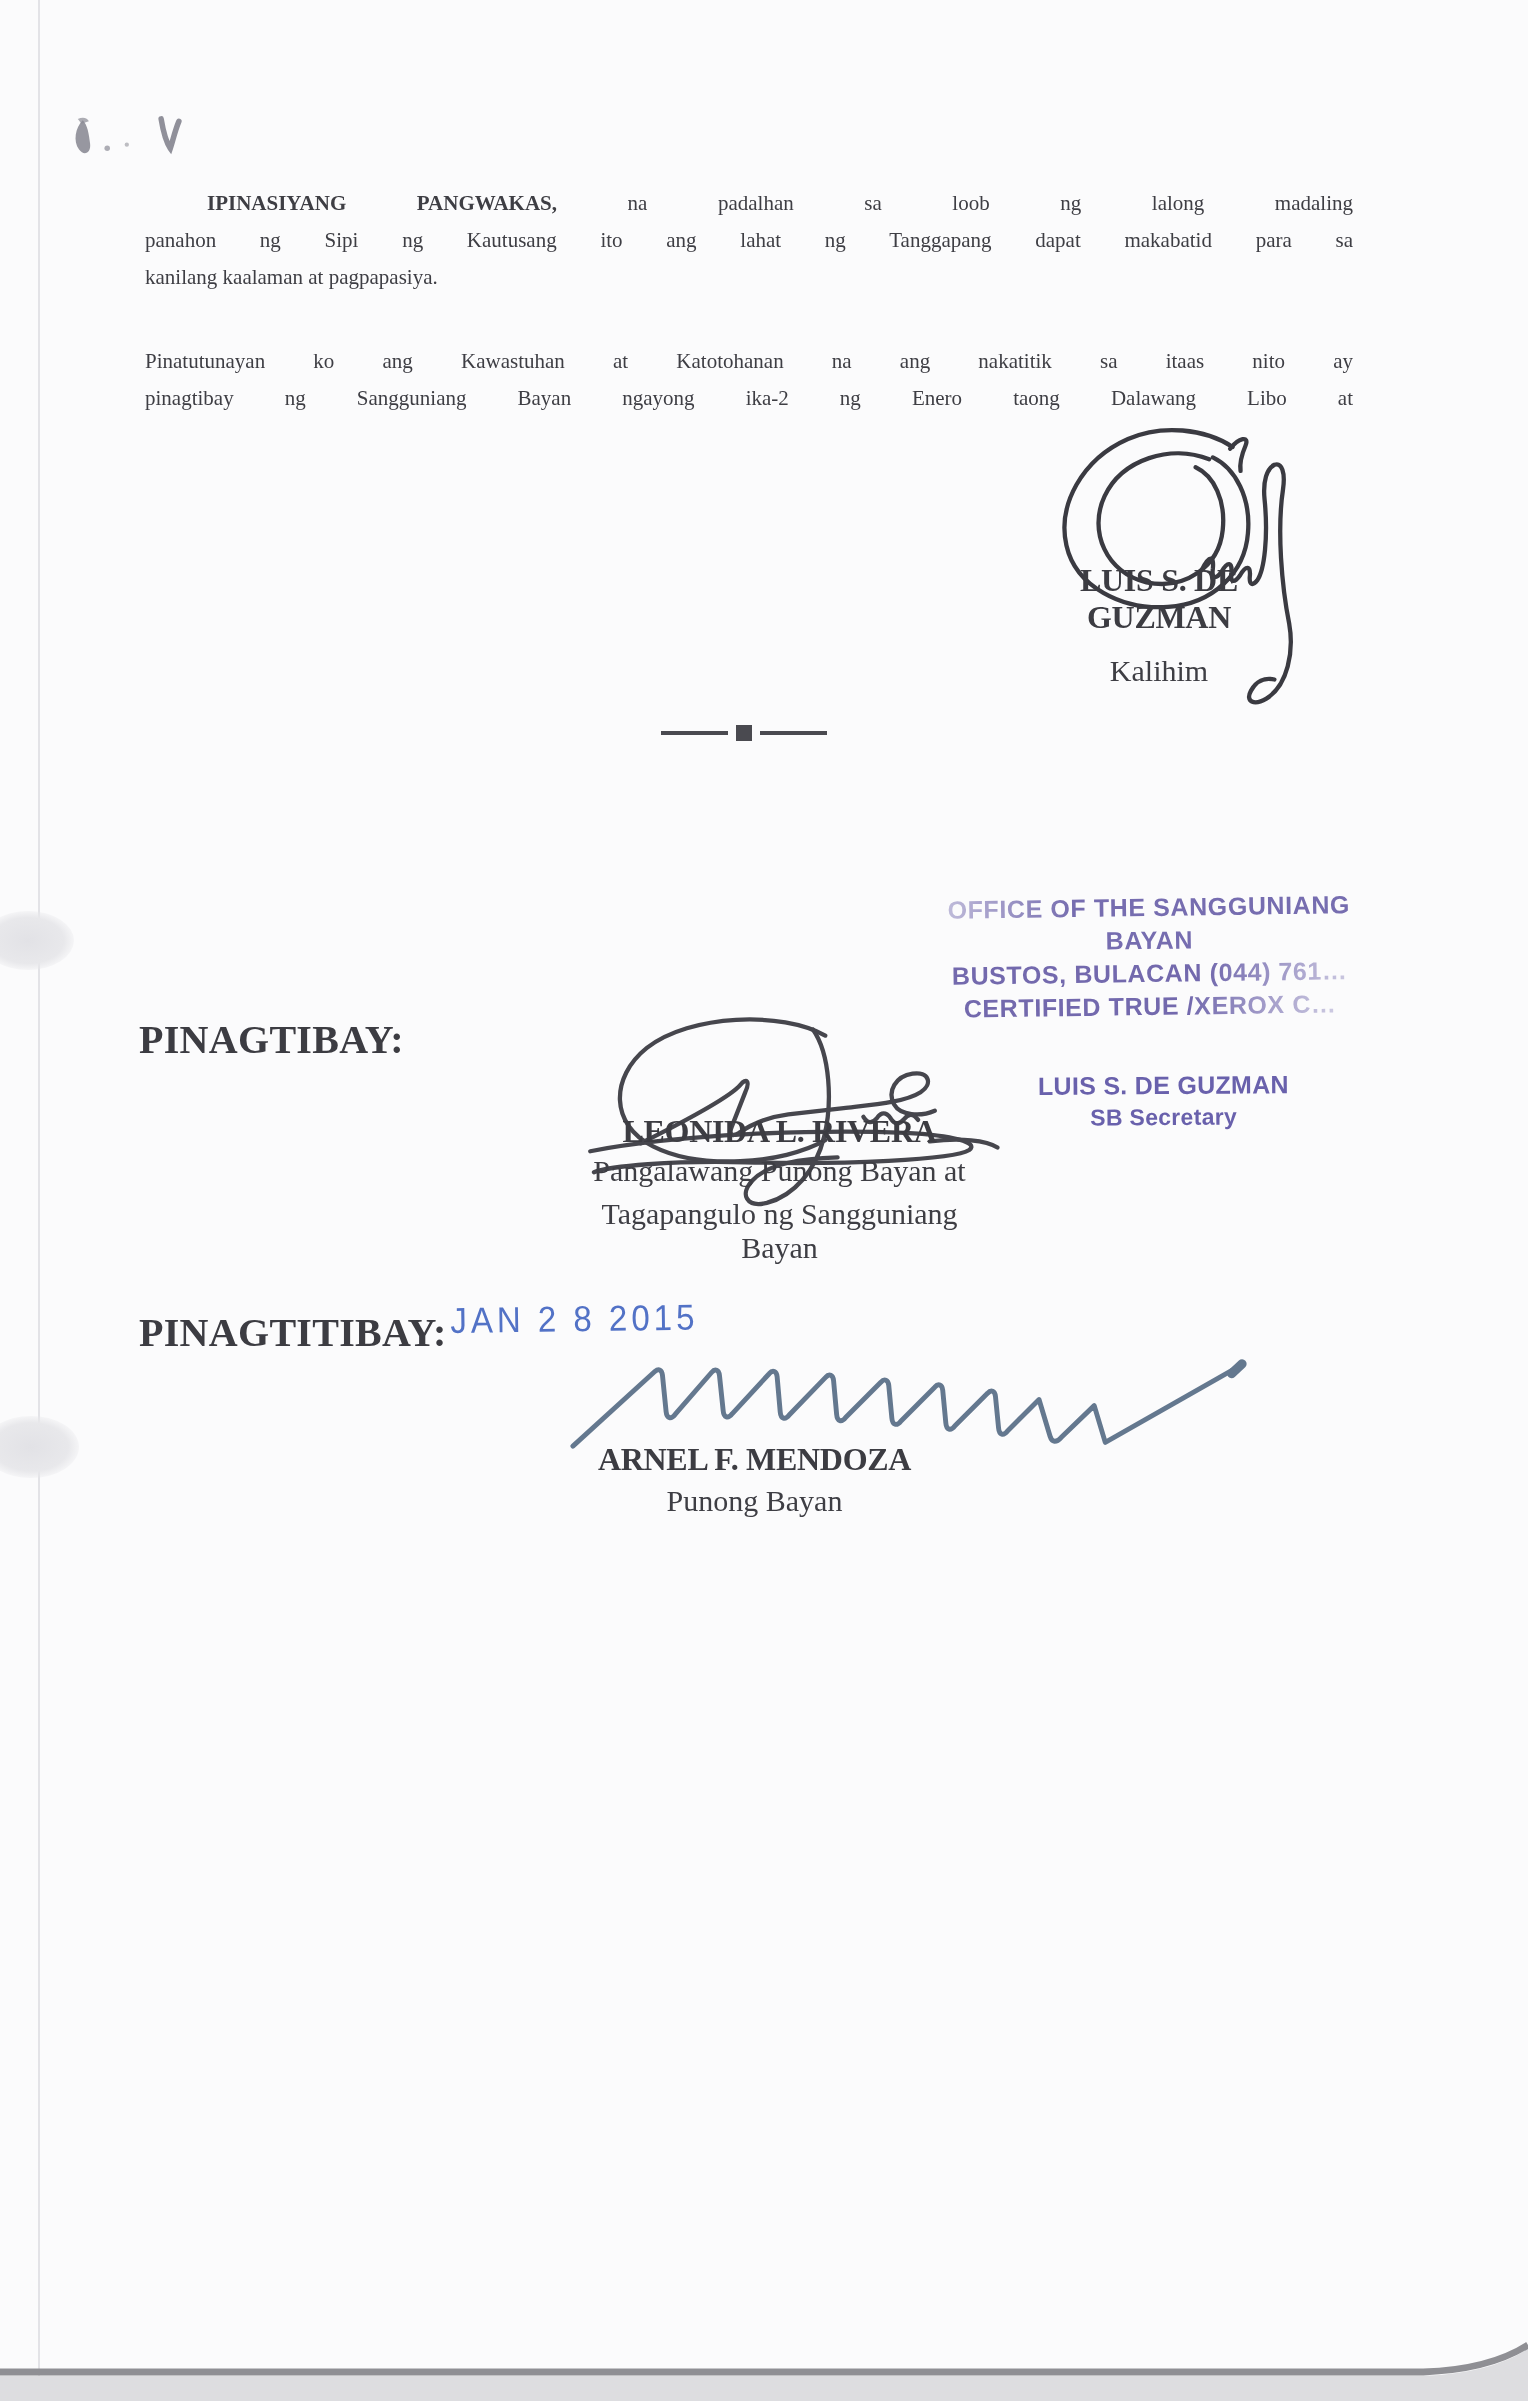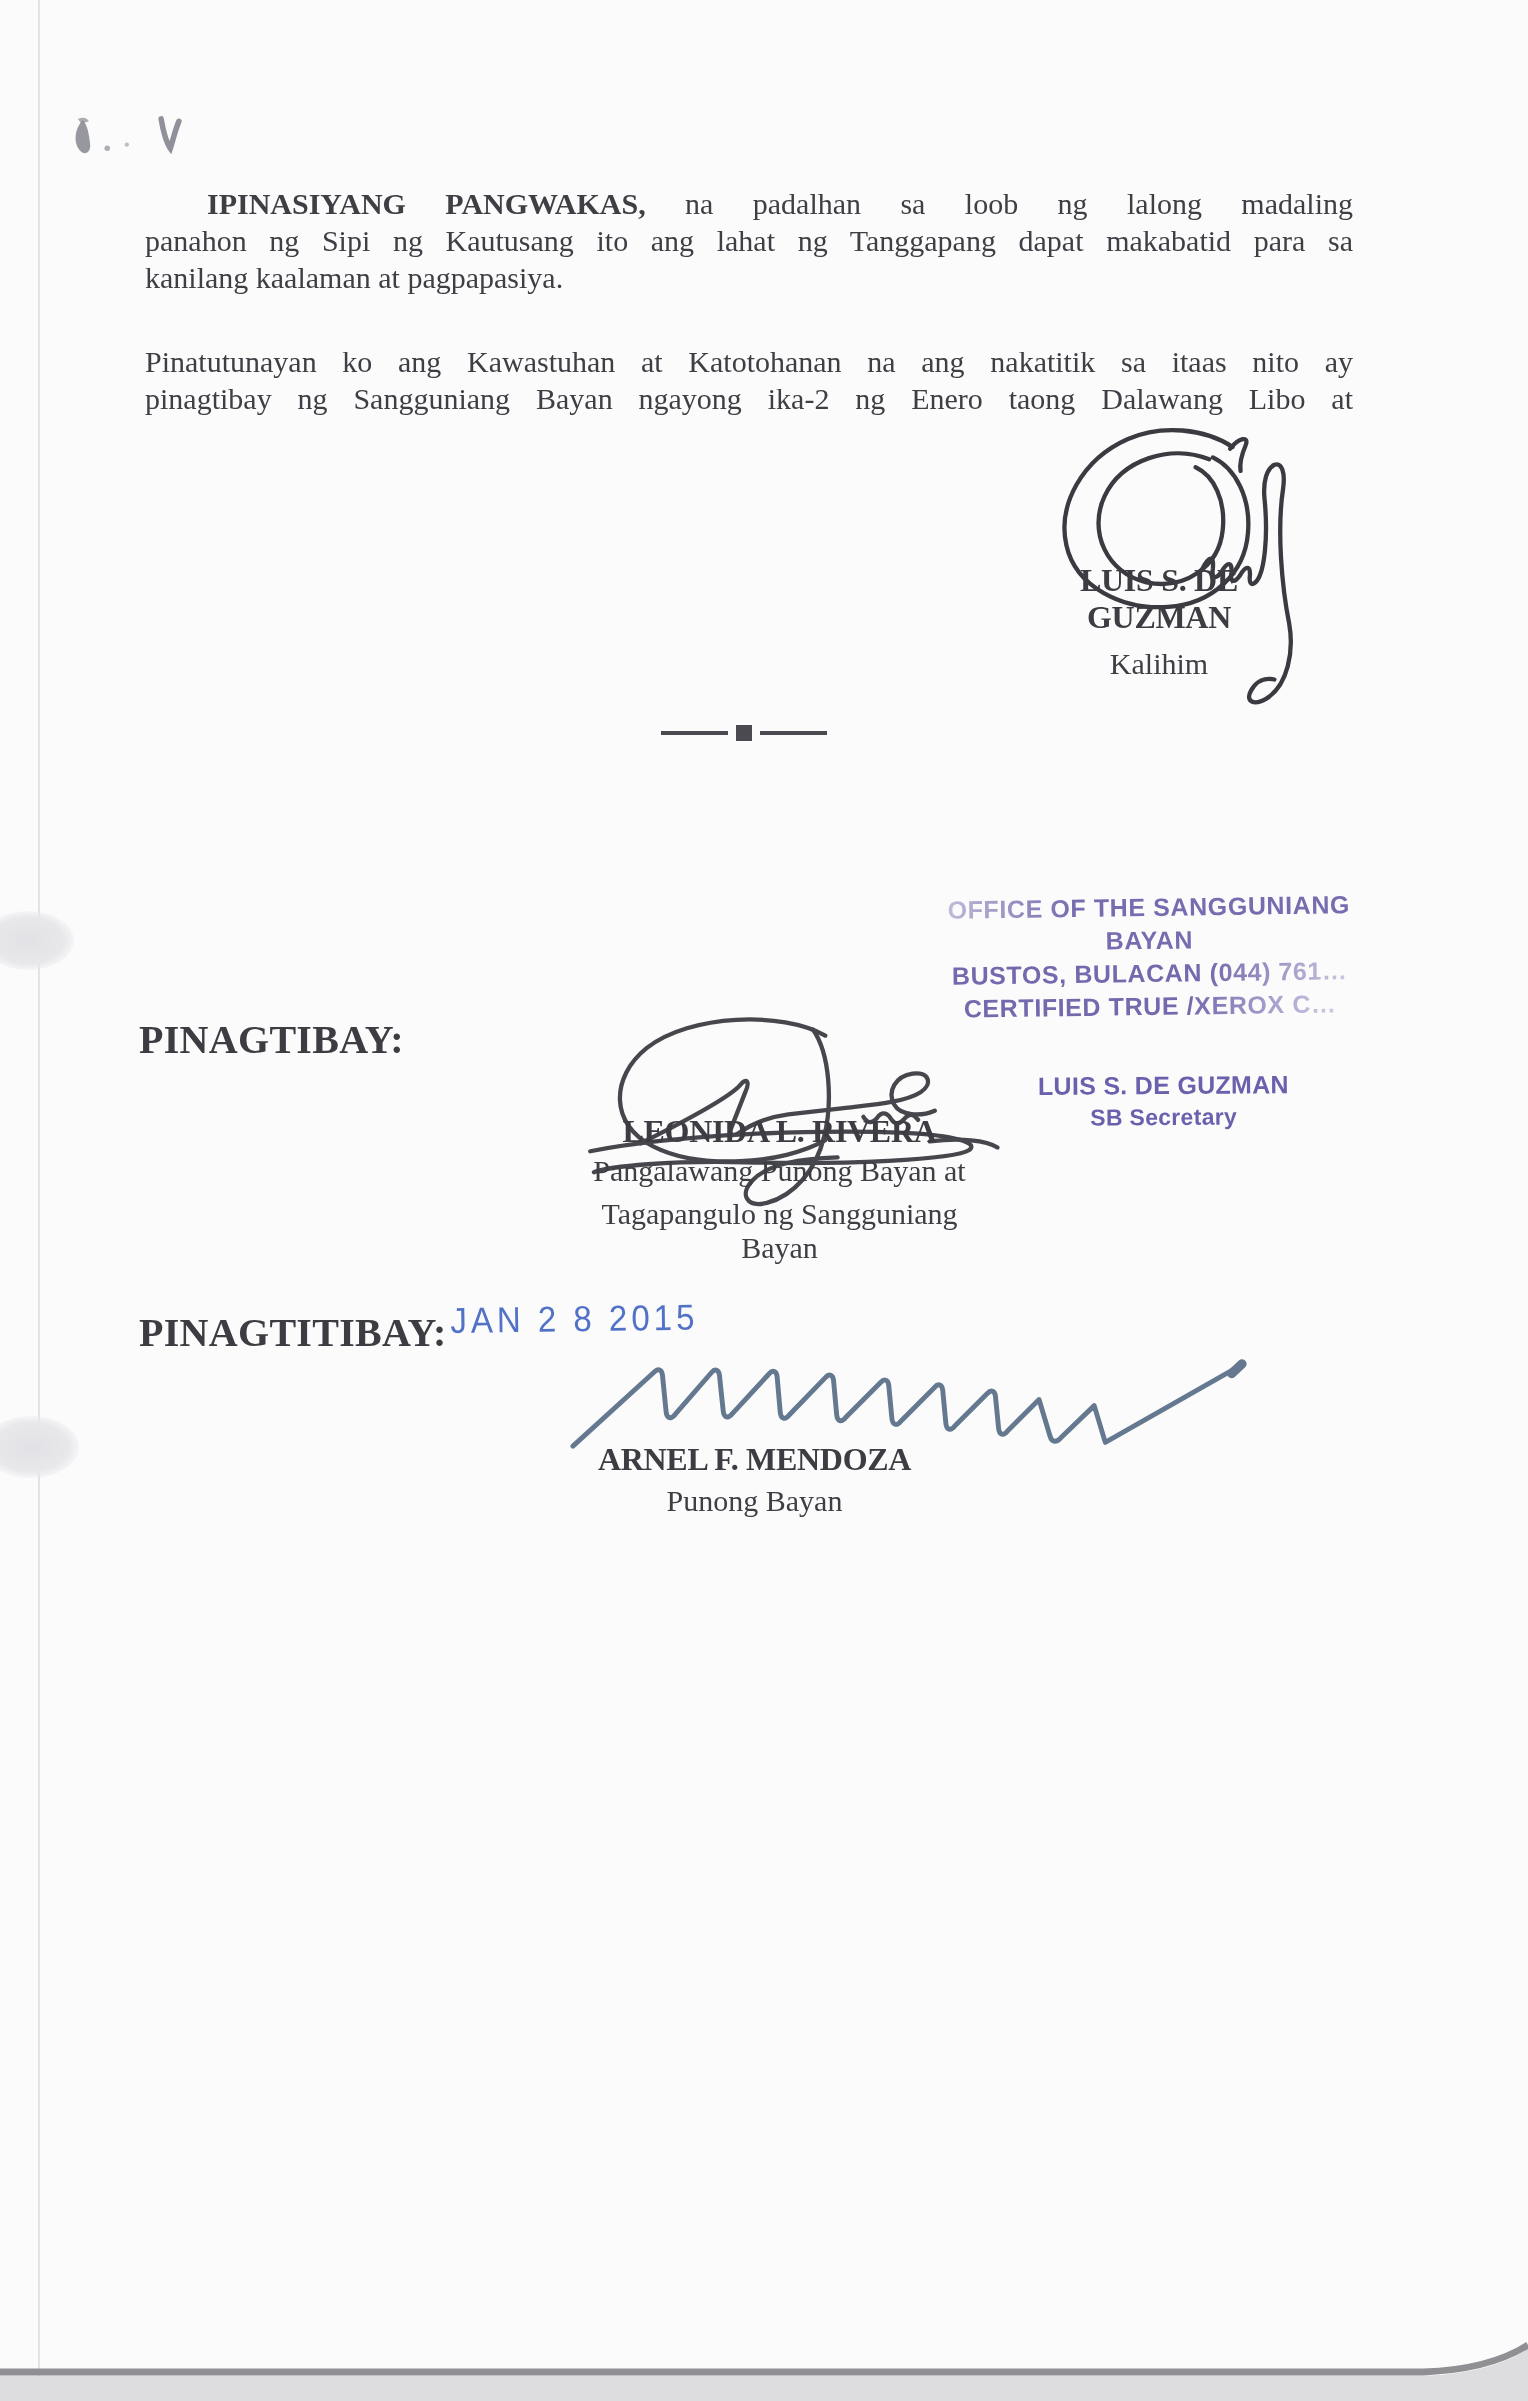--- a/index.html
+++ b/index.html
@@ -13,21 +13,21 @@
   }
   
   .fold-line{position:absolute;left:38px;top:0;width:1.8px;height:2379px;background:rgba(190,190,196,.38);}
   
   .hole{position:absolute;border-radius:50%;
     background:radial-gradient(ellipse at center,#e2e2e6 0%,#e8e8eb 55%,rgba(251,251,252,0) 78%);}
   .hole.h1{left:-18.5px;top:911px;width:92px;height:59px;}
   .hole.h2{left:-17px;top:1416px;width:96px;height:62px;}
 
   
-  .para{position:absolute;left:145px;width:1208px;font-size:30px;line-height:37px;}
+  .para{position:absolute;left:145px;width:1208px;font-size:21px;line-height:37px;}
   .para .line{text-align:justify;text-align-last:justify;white-space:normal;}
   .para .line.last{text-align-last:left;}
   .indent{display:inline-block;width:62px;}
   b{font-weight:bold;}
 
   
   .divider{position:absolute;left:661px;top:722px;width:166px;height:21px;}
   .divider .bar{position:absolute;top:8.6px;width:67px;height:4.3px;background:#4a4a50;}
   .divider .bar.left{left:0;}
   .divider .bar.right{right:0;}
@@ -103,21 +103,21 @@
     <g stroke="#3a3a41" stroke-width="7" fill="none" stroke-linecap="round">
       <path d="M 300 35 C 255 5 185 -2 130 22 C 55 55 15 130 30 195 C 45 262 120 300 195 295 C 268 290 320 240 325 175 C 330 118 305 70 268 52"></path>
       <path d="M 262 55 C 200 30 120 55 92 115 C 65 172 95 240 160 255 C 222 268 278 230 284 170 C 289 122 270 82 240 68"></path>
       <path d="M 296 38 C 310 20 328 16 321 33 C 315 47 311 60 313 74"></path>
       <path d="M 250 235 C 262 210 270 212 268 232 C 266 248 272 252 282 238 C 292 220 300 222 298 240 C 296 254 302 258 312 244 C 322 226 330 228 328 246 C 327 258 332 262 340 252 C 352 235 358 180 352 120 C 349 90 356 70 368 64 C 380 60 386 76 382 104 C 372 170 380 262 392 322 C 400 367 390 422 355 444 C 335 456 320 449 330 431 C 338 416 352 409 368 413"></path>
     </g>
   </svg>
 
   <div class="sigblock" style="left:1011px;top:562px;width:296px">
     <div class="sig-name">LUIS S. DE GUZMAN</div>
-    <div class="sig-title" style="margin-top:11px">Kalihim</div>
+    <div class="sig-title" style="margin-top:18px">Kalihim</div>
   </div>
 
   <div class="divider">
     <div class="bar left"></div>
     <div class="sq"></div>
     <div class="bar right"></div>
   </div>
 
 
   <div class="stamp office">

